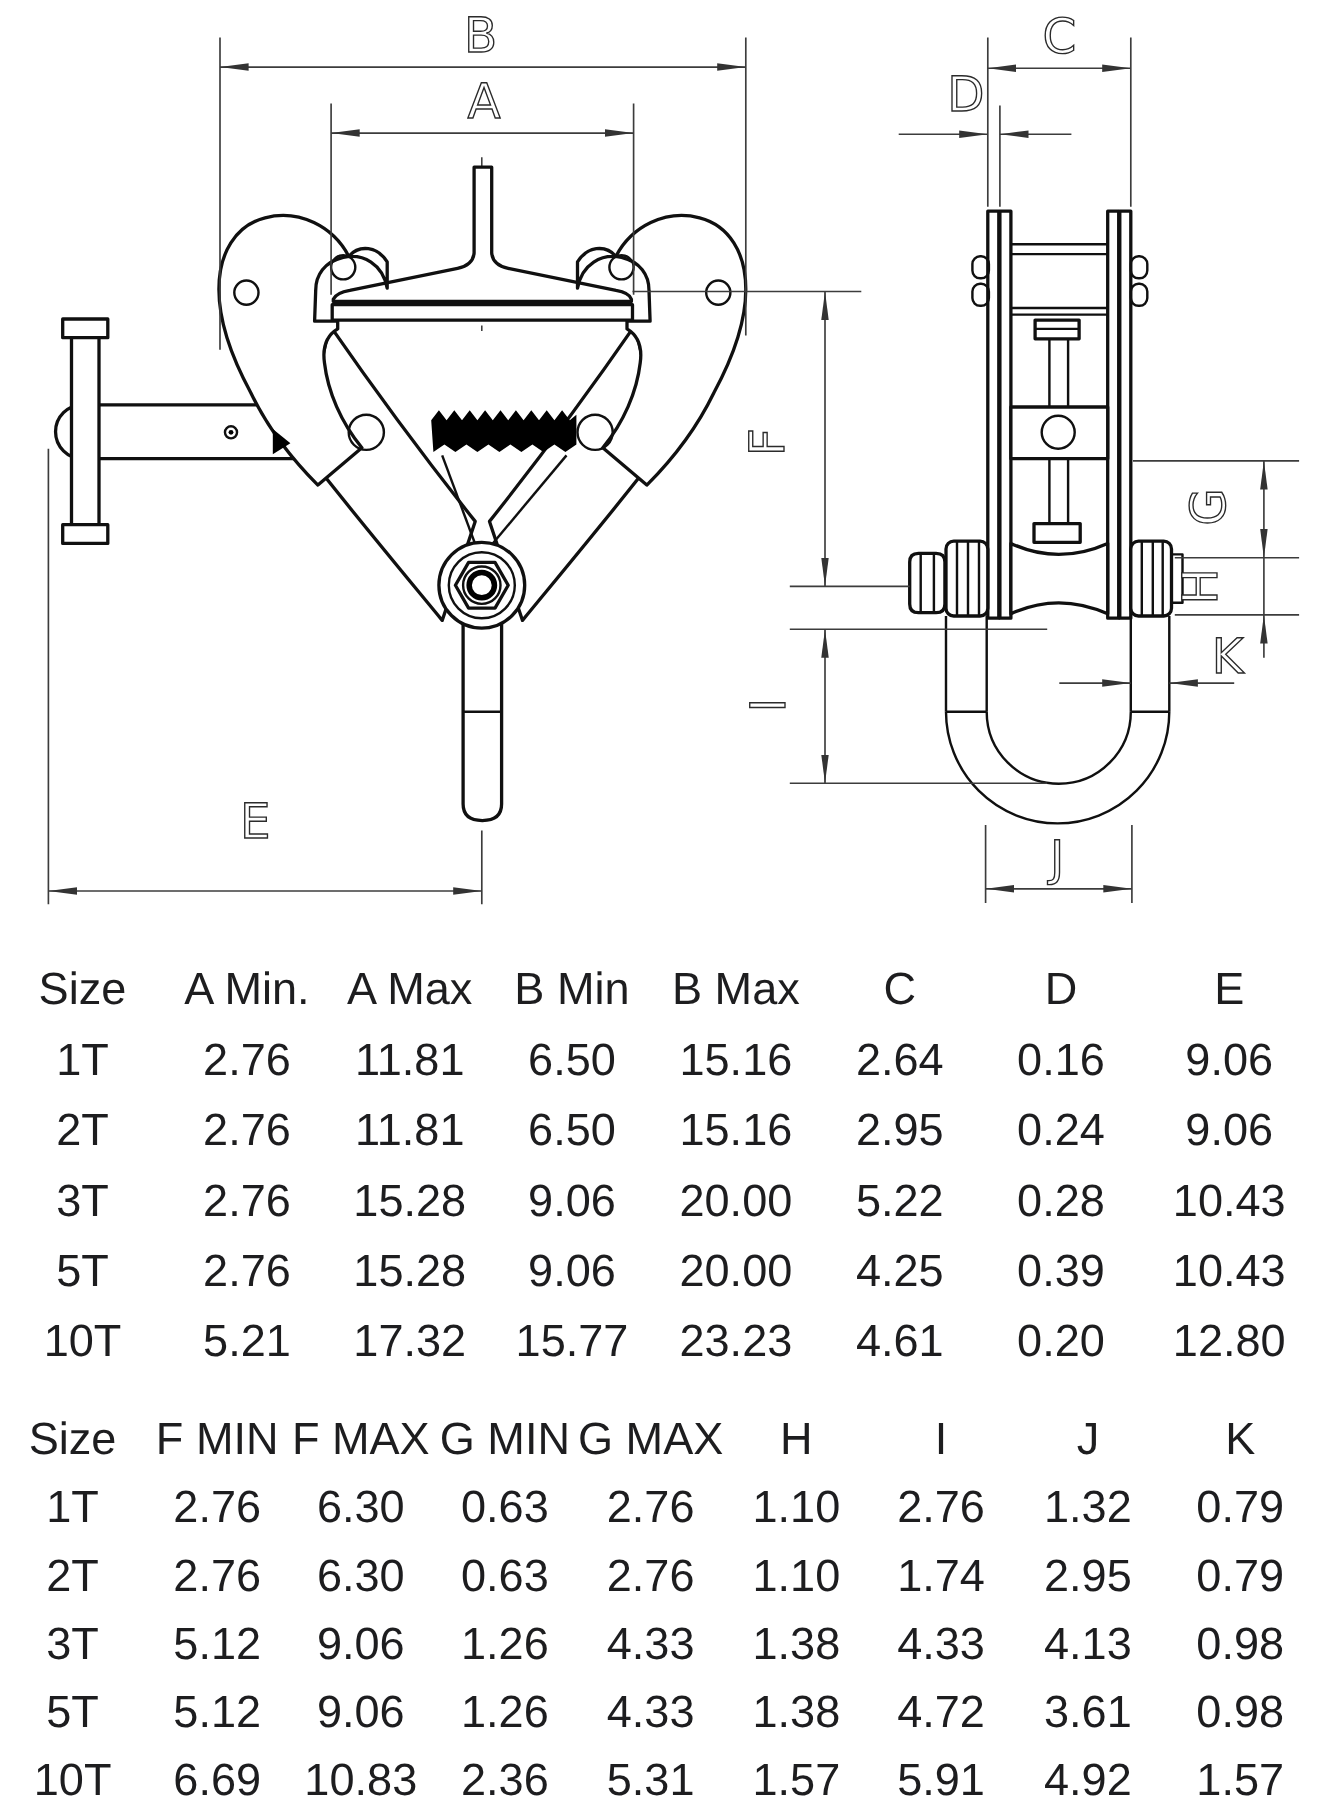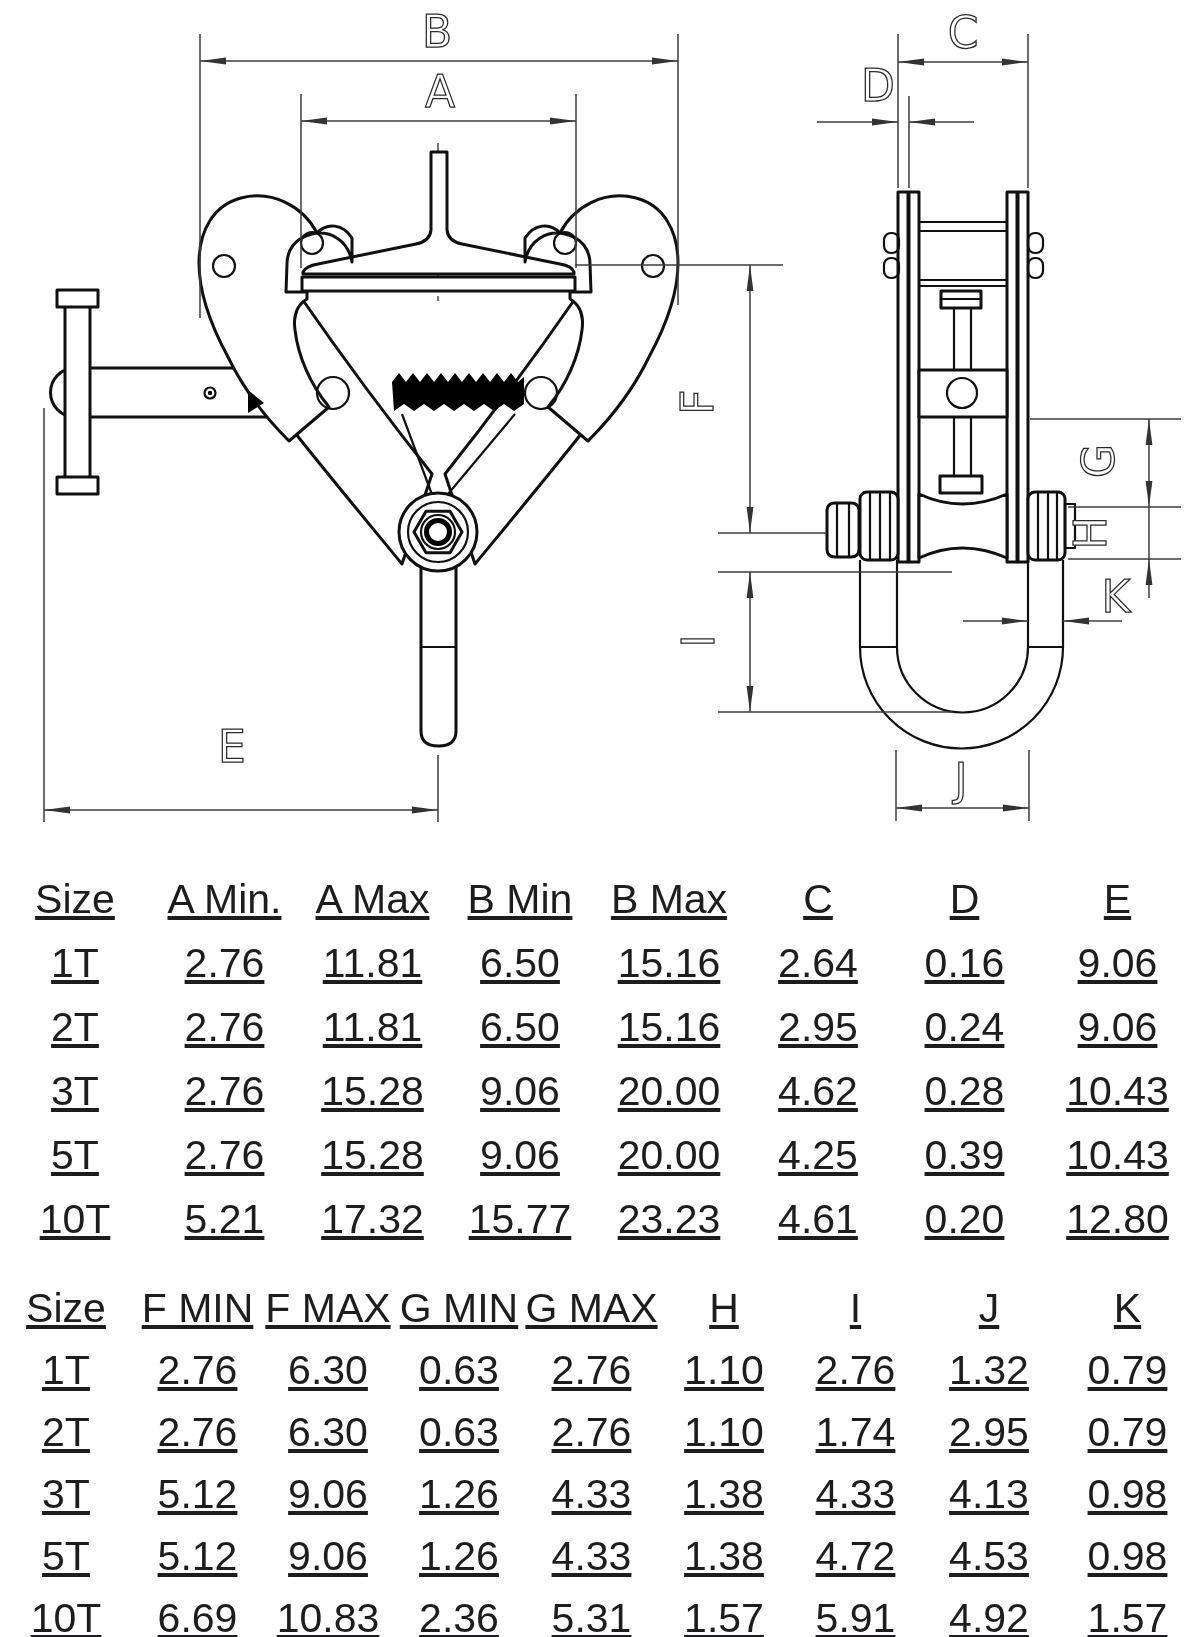--- a/index.html
+++ b/index.html
@@ -10,21 +10,21 @@
   
   .part{stroke:#101010;stroke-width:3;fill:#ffffff;stroke-linejoin:round;}
   .part2{stroke:#101010;stroke-width:2.2;fill:none;stroke-linejoin:round;}
   .partf{stroke:none;fill:#000000;}
   .dim{stroke:#3c3c3c;stroke-width:1.5;fill:none;}
   .cl{stroke:#3c3c3c;stroke-width:1.4;fill:none;stroke-dasharray:24 6 5 6;}
   .dimtext{font-family:"DejaVu Sans",sans-serif;font-size:44px;fill:#ffffff;
            stroke:#2b2b2b;stroke-width:1.25px;text-anchor:middle;}
 
   
-  table.spec{position:absolute;border-collapse:collapse;table-layout:fixed;width:1198px;text-decoration:underline;}
+  table.spec{position:absolute;border-collapse:collapse;table-layout:fixed;width:1198px;}
   table.spec td{text-align:center;vertical-align:middle;font-size:41px;padding:0;
                 white-space:nowrap;color:#1d1d1f;}
   table.t1 td{height:64px;}
   table.t2 td{height:62px;}
   td.szcell{font-size:35px;}
 </style>
 </head>
 <body>
 
 <div class="page">
@@ -203,21 +203,21 @@
       <td>2.95</td>
       <td>0.24</td>
       <td>9.06</td>
     </tr>
     <tr>
       <td class="szcell">3T</td>
       <td>2.76</td>
       <td>15.28</td>
       <td>9.06</td>
       <td>20.00</td>
-      <td>4.62</td>
+      <td>5.22</td>
       <td>0.28</td>
       <td>10.43</td>
     </tr>
     <tr>
       <td class="szcell">5T</td>
       <td>2.76</td>
       <td>15.28</td>
       <td>9.06</td>
       <td>20.00</td>
       <td>4.25</td>
@@ -295,21 +295,21 @@
       <td>0.98</td>
     </tr>
     <tr>
       <td class="szcell">5T</td>
       <td>5.12</td>
       <td>9.06</td>
       <td>1.26</td>
       <td>4.33</td>
       <td>1.38</td>
       <td>4.72</td>
-      <td>4.53</td>
+      <td>3.61</td>
       <td>0.98</td>
     </tr>
     <tr>
       <td class="szcell">10T</td>
       <td>6.69</td>
       <td>10.83</td>
       <td>2.36</td>
       <td>5.31</td>
       <td>1.57</td>
       <td>5.91</td>

